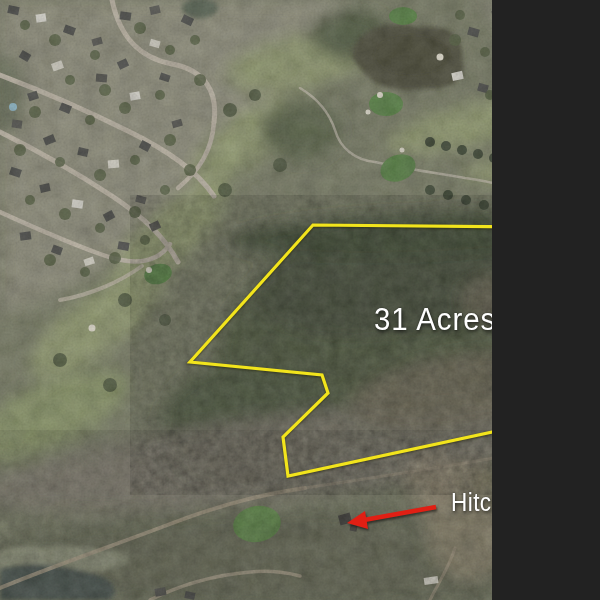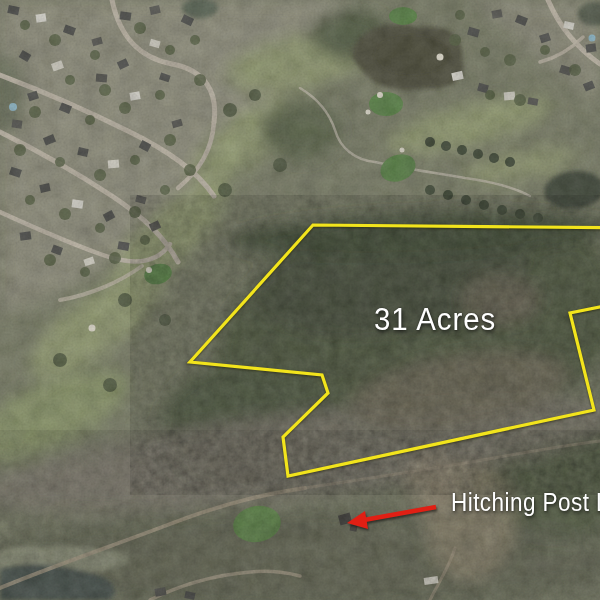--- a/index.html
+++ b/index.html
@@ -1,16 +1,16 @@
 <!DOCTYPE html>
 <html><head>
 <meta charset="utf-8">
 <style>
   html,body{margin:0;padding:0;background:#222;}
-  .stage{position:relative;width:600px;height:600px;overflow:hidden;background:#72765c;
+  .stage{position:relative;width:492px;height:600px;overflow:hidden;background:#72765c;
          font-family:"Liberation Sans",sans-serif;}
   .aerial{position:absolute;left:0;top:0;filter:blur(.4px);}
   .overlay{position:absolute;left:0;top:0;}
   .boundary{filter:drop-shadow(0.5px 1.5px 0.8px rgba(25,25,0,.55));}
   .arrow{filter:drop-shadow(1px 2px 1.2px rgba(0,0,0,.5));}
   .maplabel{position:absolute;color:#fff;white-space:nowrap;
             text-shadow:1px 2px 4px rgba(0,0,0,.65),0 0 2px rgba(0,0,0,.35);
             transform-origin:left top;}
   .acreage{left:374px;top:302px;font-size:31px;letter-spacing:1px;transform:scaleX(.95);}
   .street{left:451px;top:488px;font-size:25px;letter-spacing:.5px;transform:scaleX(.9);}

